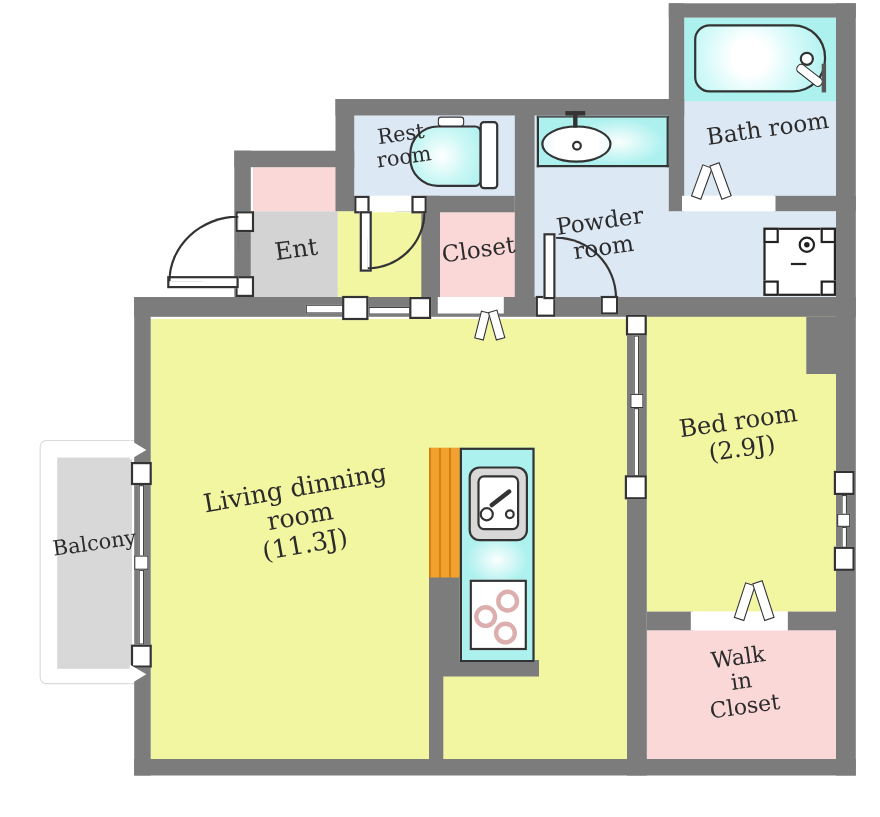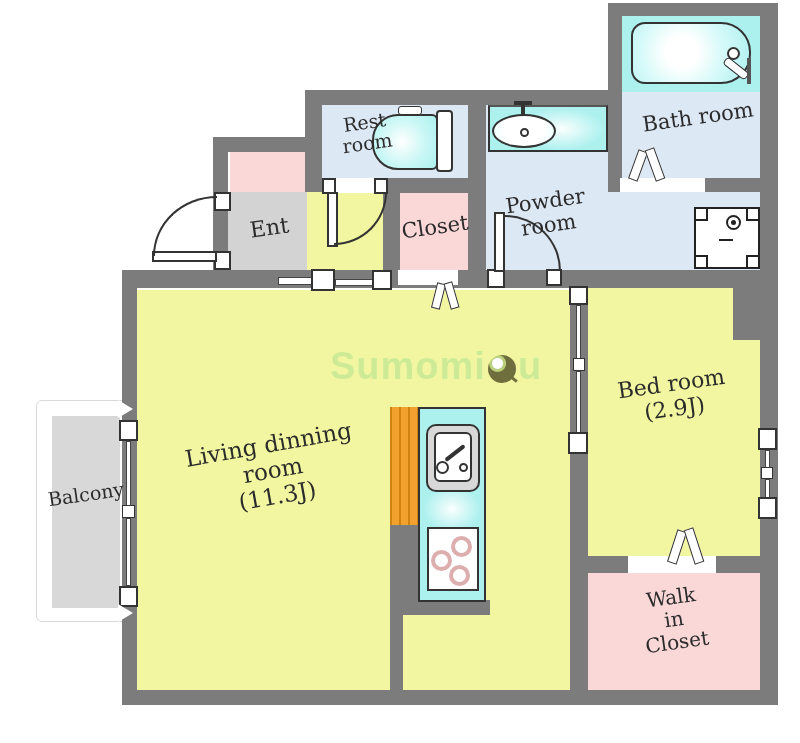--- a/index.html
+++ b/index.html
@@ -174,19 +174,14 @@
   <div class="abs label" style="left:148px;top:432px;width:250px;font-size:23px;transform:rotate(-10deg);">Living dinning
 room
 (11.3J)</div>
   <div class="abs label" style="left:592px;top:372px;width:162px;font-size:22px;">Bed room
 (2.9J)</div>
   <div class="abs label" style="left:608px;top:586px;width:132px;font-size:20px;">Walk
 in
 Closet</div>
   <div class="abs label" style="left:26px;top:484px;width:120px;font-size:19px;">Balcony</div>
 
-  <div class="abs wm" style="left:330px;top:345px;">
-    <span>Sumomi</span>
-    <span class="wm-logo"></span>
-    <span>u</span>
-  </div>
 
 </div>
 
 </body></html>

